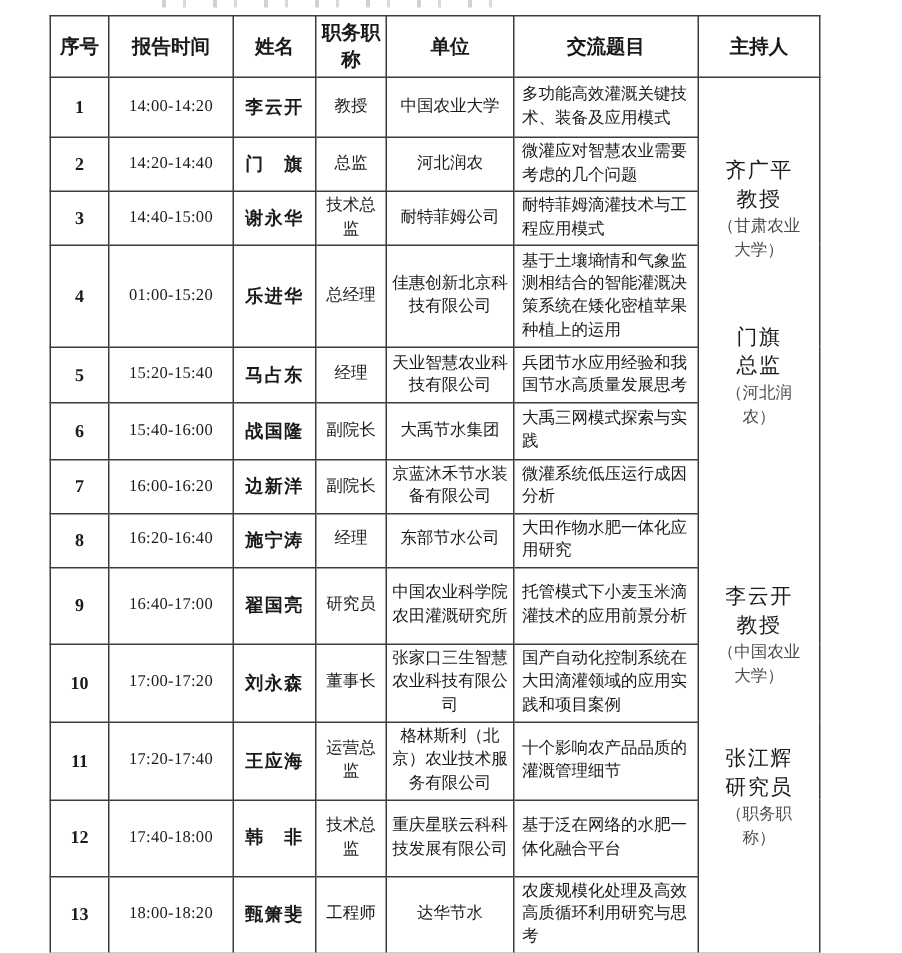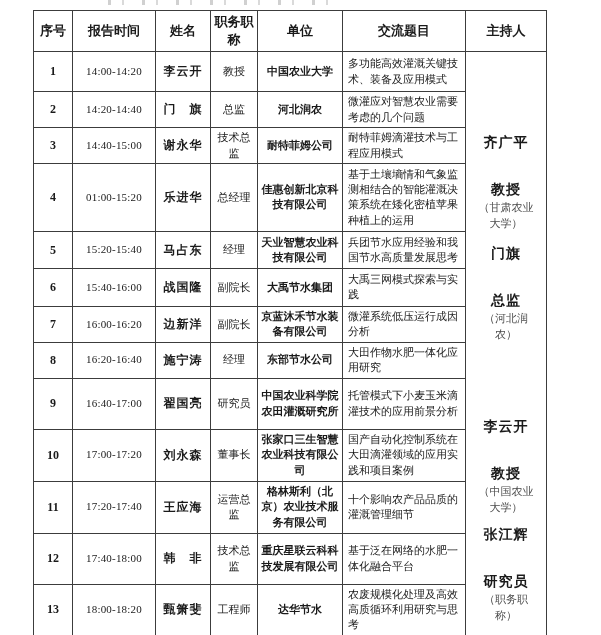--- a/index.html
+++ b/index.html
@@ -38,35 +38,35 @@
   }
   .schedule th {
     font-size:13px;
     font-weight:bold;
     padding:2px 1px;
   }
   td.c-no   { font-weight:bold; font-size:12px; }
   td.c-name { font-weight:bold; font-size:12px; letter-spacing:1px; }
   td.c-time { font-size:11px; letter-spacing:.2px; }
   td.c-topic{ text-align:left; padding:2px 5px; }
-  td.c-unit { padding:1px 3px;font-weight:bold; }
+  td.c-unit { padding:1px 3px; }
 
   
   tr.hrow { height:32px; }
   tr.r1 { height:40px; } tr.r2 { height:34px; } tr.r3 { height:32px; }
   tr.r4 { height:68px; } tr.r5 { height:37px; } tr.r6 { height:38px; }
   tr.r7 { height:35px; } tr.r8 { height:35px; } tr.r9 { height:51px; }
   tr.r10 { height:52px; } tr.r11 { height:52px; } tr.r12 { height:51px; }
   tr.r13 { height:50px; }
 
   td.c-host { position:relative; padding:0; }
   .host-area { position:absolute; left:0; top:0; right:0; bottom:0; }
   .host-block { position:absolute; left:0; right:0; text-align:center; }
   .host-block .hname,
-  .host-block .htitle { font-weight:bold; font-size:14px; line-height:1.35; letter-spacing:1px;margin-top:28px; }
+  .host-block .htitle { font-weight:normal; font-size:14px; line-height:1.35; letter-spacing:1px; }
   .host-block .haff { font-size:11px; line-height:1.4; color:#4d4d4d; padding:0 8px; letter-spacing:0; }
   .hb1 { top:54px; } .hb2 { top:165px; } .hb3 { top:338px; } .hb4 { top:446px; }
 
   .watermark {
     position:absolute; right:2px; top:611px;
     display:flex; align-items:center; gap:3px;
     color:#bcbcbc; font-size:22px; font-weight:bold;
     letter-spacing:2px; white-space:nowrap;margin-top:45px;
   }
   .wm-icon { width:17px; height:17px; flex:0 0 auto; }

